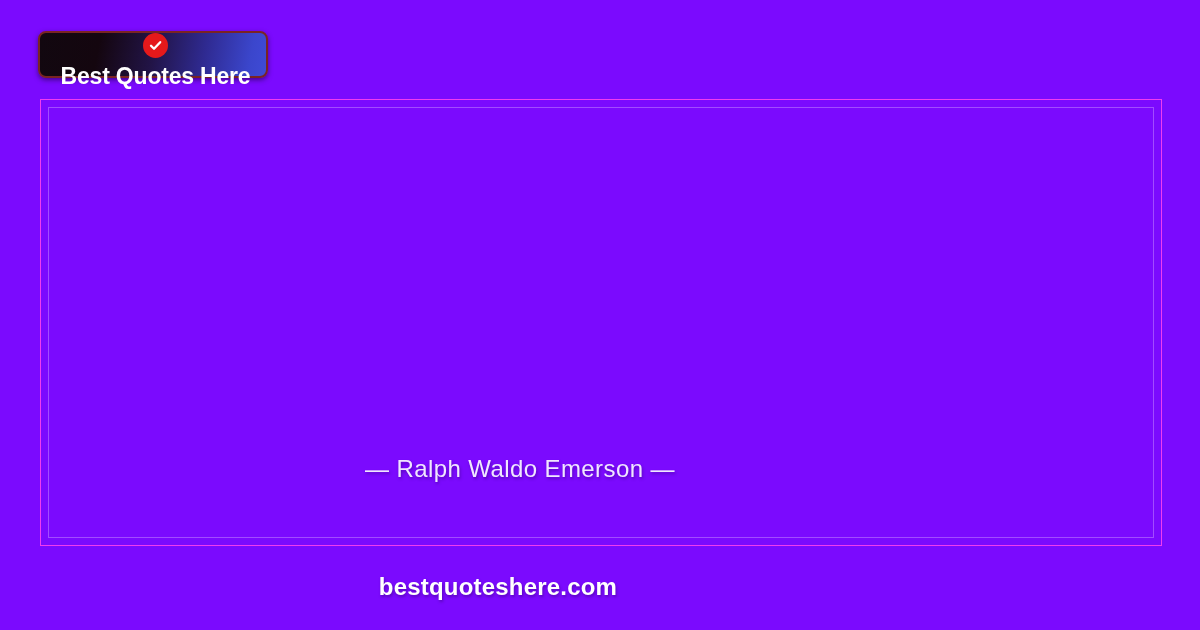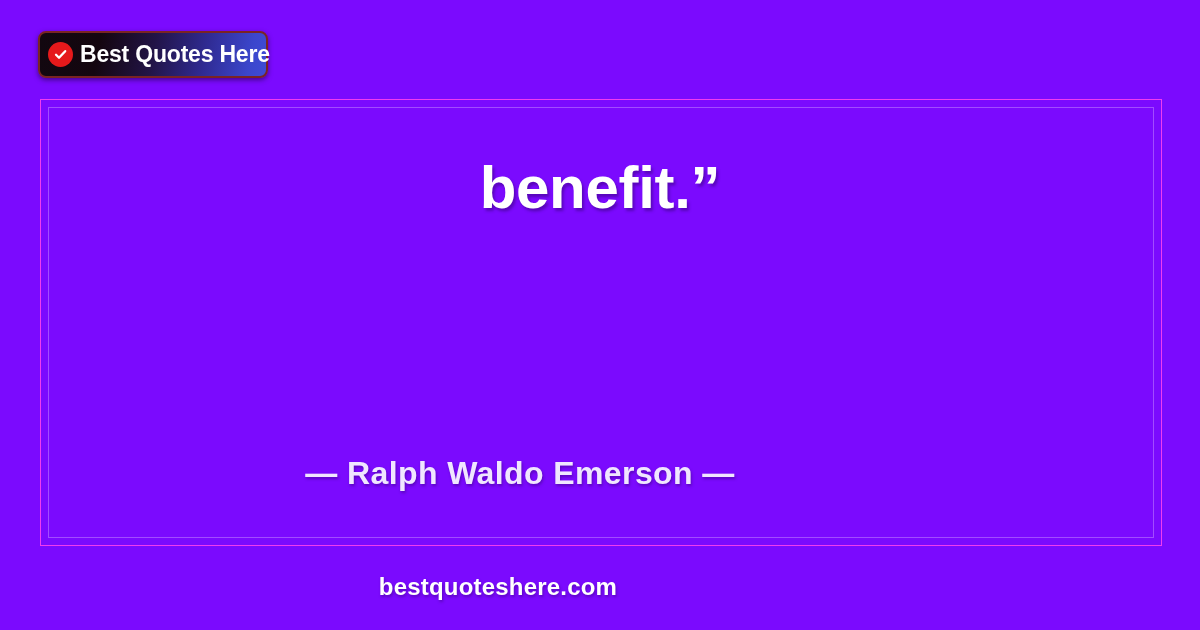--- a/index.html
+++ b/index.html
@@ -37,20 +37,21 @@
     background: linear-gradient(100deg,
         #120810 0%,
         #14060f 26%,
         #221447 50%,
         #2f2a91 72%,
         #3b46cc 92%,
         #3f4bd6 100%);
     border: 2px solid #7a2423;
     border-radius: 8px;
     box-shadow: 0 2px 5px rgba(20, 0, 40, 0.55);
+    flex-direction: column;
   }
   #check-icon {
     flex: 0 0 auto;
     width: 25px;
     height: 25px;
     border-radius: 50%;
     background: #E5191B;
     display: flex;
     align-items: center;
     justify-content: center;
@@ -108,22 +109,22 @@
   .hl-gold  { color: #FCBA43; }
 
   
   #quote-author {
     position: absolute;
     left: 0;
     top: 455px;
     width: 1040px;
     text-align: center;
     color: #F0E6FF;
-    font-size: 32px;
-    font-weight: bold;
+    font-size: 24px;
+    font-weight: normal;
     letter-spacing: 0.4px;
     text-shadow: 1px 2px 3px rgba(40, 0, 90, 0.4);
   }
 
   
   #site-footer {
     position: absolute;
     left: 0;
     top: 573px;
     width: 996px;
@@ -146,20 +147,19 @@
         <path d="M3 7.8 L6 10.8 L12.2 4.2" fill="none" stroke="#ffffff" stroke-width="2.3" stroke-linecap="round" stroke-linejoin="round"></path>
       </svg>
     </span>
     <span id="brand-text">Best Quotes Here</span>
   </div>
 
   <div id="frame-outer"></div>
   <div id="frame-inner"></div>
 
   <div id="quote-block">
-    <div class="quote-line">benefit.”</div>
   </div>
 
   <div id="quote-author">— Ralph Waldo Emerson —</div>
 
   <div id="site-footer">bestquoteshere.com</div>
 
 </div>
 
 </body></html>

